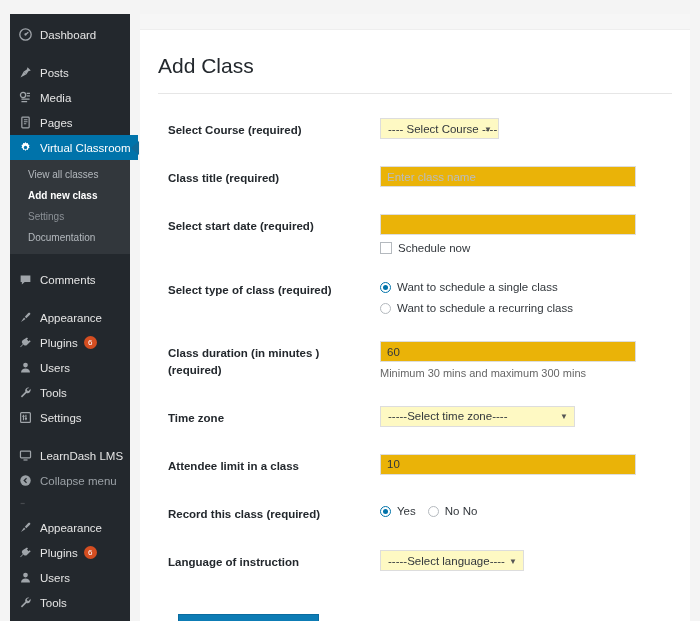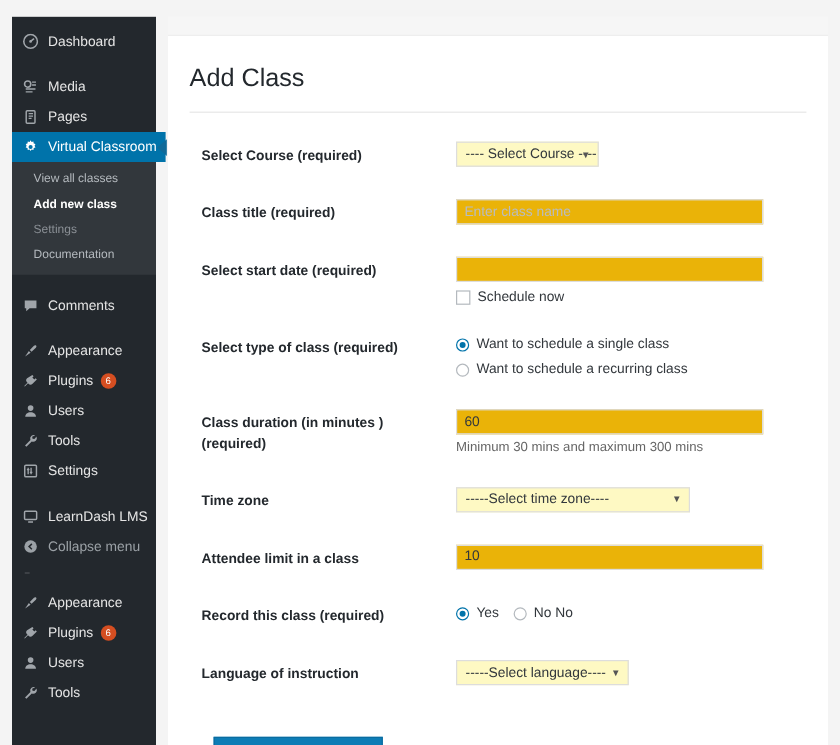--- a/index.html
+++ b/index.html
@@ -256,20 +256,29 @@
           <svg width="13" height="13" viewBox="0 0 16 16">
               <circle cx="8" cy="8" r="7" fill="none" stroke="currentColor" stroke-width="1.6"></circle>
               <path d="M8 8 L11.5 5.2" stroke="currentColor" stroke-width="1.6" fill="none"></path>
               <circle cx="8" cy="8" r="1.4" fill="currentColor"></circle>
             </svg>
         </span>
         <span class="lbl">Dashboard</span>
       </div>
       <div class="menu-gap"></div>
 
+      <div class="menu-item">
+        <span class="ico">
+          <svg width="13" height="13" viewBox="0 0 16 16">
+              <path d="M10.5 1.5 L14.5 5.5 L11.6 6.4 L9.2 10.2 L5.8 6.8 L9.6 4.4 Z" fill="currentColor"></path>
+              <path d="M5.8 6.8 L1.8 14.2 L9.2 10.2" fill="currentColor"></path>
+            </svg>
+        </span>
+        <span class="lbl">Posts</span>
+      </div>
 
       <div class="menu-item">
         <span class="ico">
           <svg width="13" height="13" viewBox="0 0 16 16">
               <circle cx="5" cy="5" r="3.2" fill="none" stroke="currentColor" stroke-width="1.6"></circle>
               <path d="M9.5 3 L13.5 3 M9.5 6 L13.5 6 M3 10 L13 10 M3 13 L10 13" stroke="currentColor" stroke-width="1.5" fill="none"></path>
             </svg>
         </span>
         <span class="lbl">Media</span>
       </div>

